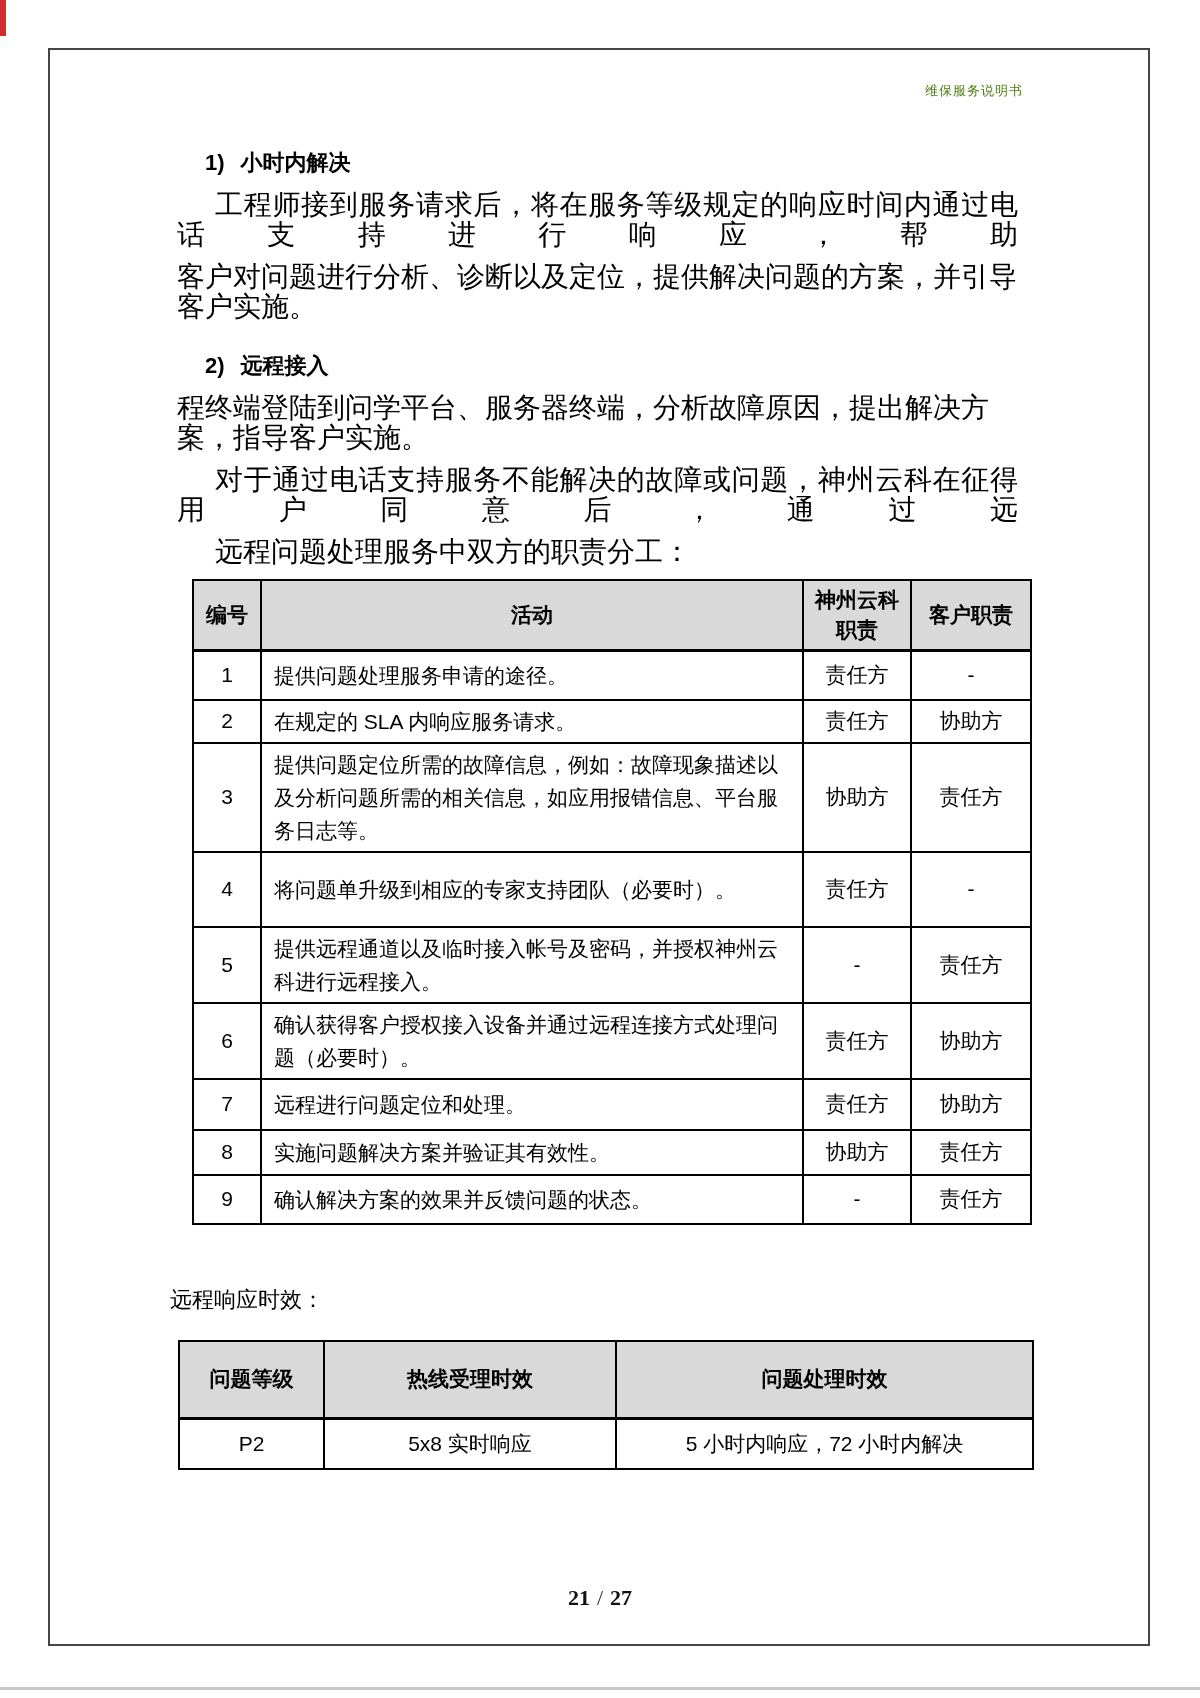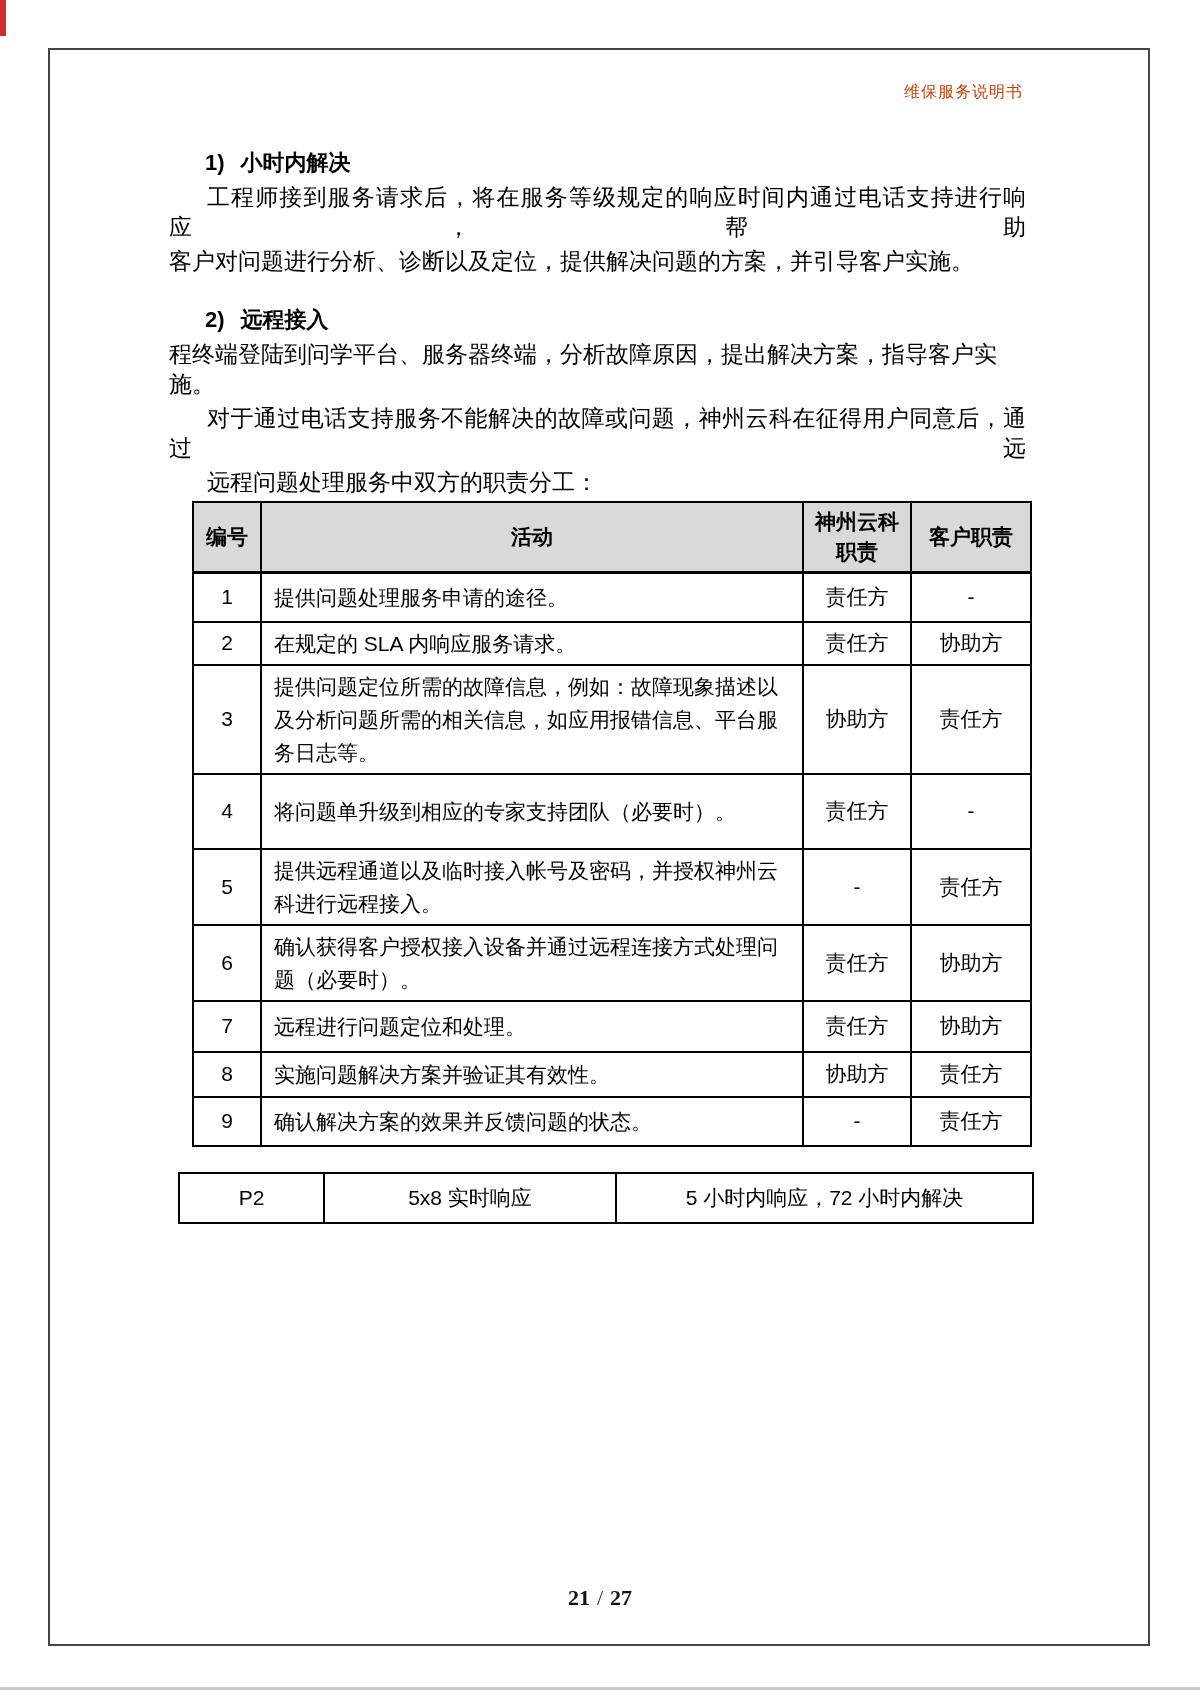--- a/index.html
+++ b/index.html
@@ -21,34 +21,34 @@
     position:absolute;left:0;top:0;width:6px;height:36px;
     background:var(--corner-mark,#cf2e2e);
   }
   .edge-line{
     position:absolute;left:0;bottom:8px;width:1200px;height:3px;
     background:var(--edge-line,#c9c9c9);
   }
   .doc-header{
     position:absolute;top:82px;right:177px;
     font-family:Liberation Serif, serif;
-    font-size:16px;color:#c2410c;letter-spacing:1px;
+    font-size:13px;color:#4d7c0f;letter-spacing:1px;
   }
   .content{
     position:absolute;left:165px;top:0;width:865px;
   }
   .num-heading{
     font-size:22px;font-weight:bold;line-height:30px;margin:0;
     padding-left:40px;
   }
   .num-heading .hnum{display:inline-block;margin-right:16px;}
   .h1-phone{margin-top:148px;}
   .h2-remote{margin-top:29px;}
   p.line{
-    font-size:23px;line-height:30px;margin:4px;
+    font-size:28px;line-height:30px;margin:12px;
   }
   p.indent{text-indent:38px;}
   p.stretch{text-align:justify;text-align-last:justify;}
   .p1l1{margin-top:26px;}
   .p1l2{margin-top:43px;}
   .p2l1{margin-top:34px;}
   .p2l2{margin-top:25px;}
   .table-intro{margin-top:20px;line-height:26px;}
   table{border-collapse:collapse;table-layout:fixed;border-radius:20px;}
   .resp-table{
@@ -189,28 +189,34 @@
         </tr>
         <tr class="rh-i">
           <td class="c-num">9</td>
           <td class="c-act">确认解决方案的效果并反馈问题的状态。</td>
           <td class="c-role">-</td>
           <td class="c-role">责任方</td>
         </tr>
       </tbody>
     </table>
 
+    <p class="sla-heading">远程响应时效：</p>
 
     <table class="sla-table">
       <colgroup>
           <col style="width:145px">
           <col style="width:292px">
           <col style="width:417px">
         </colgroup>
       <tbody>
+        <tr class="rh-head2">
+          <th>问题等级</th>
+          <th>热线受理时效</th>
+          <th>问题处理时效</th>
+        </tr>
         <tr class="rh-sla">
           <td>P2</td>
           <td>5x8 实时响应</td>
           <td>5 小时内响应，72 小时内解决</td>
         </tr>
       </tbody>
     </table>
 
   </div>
 

